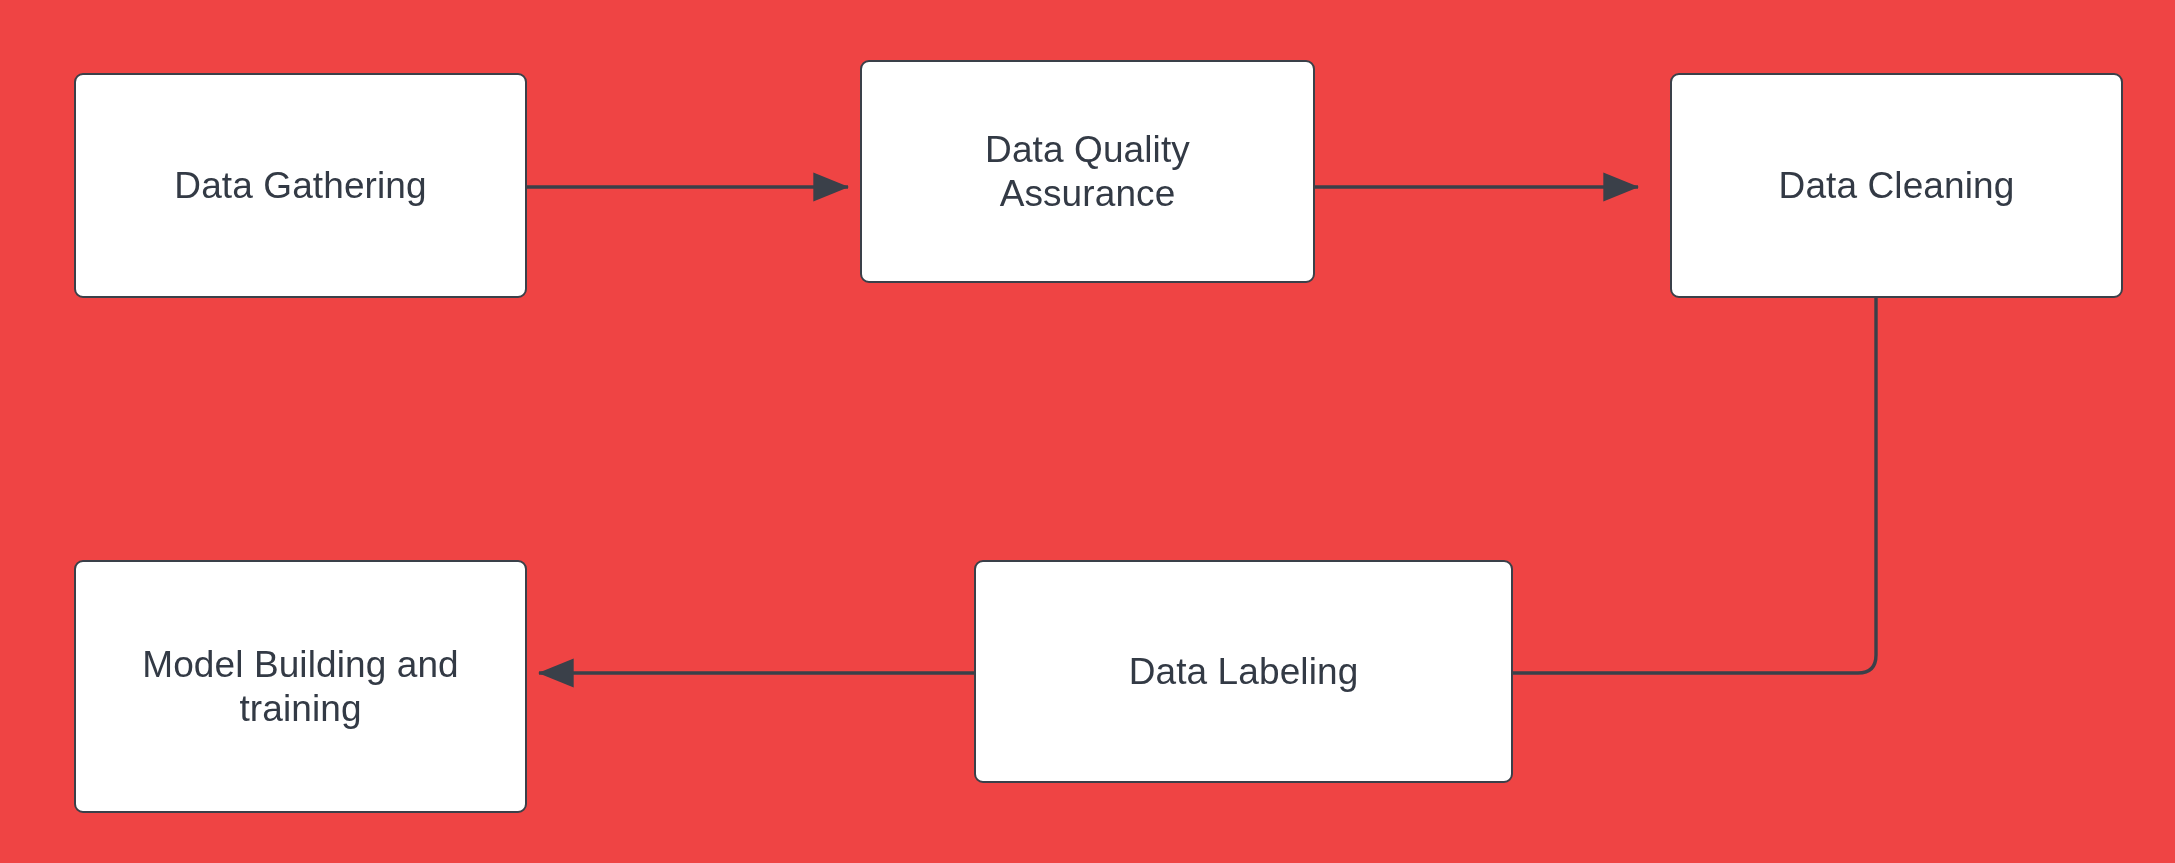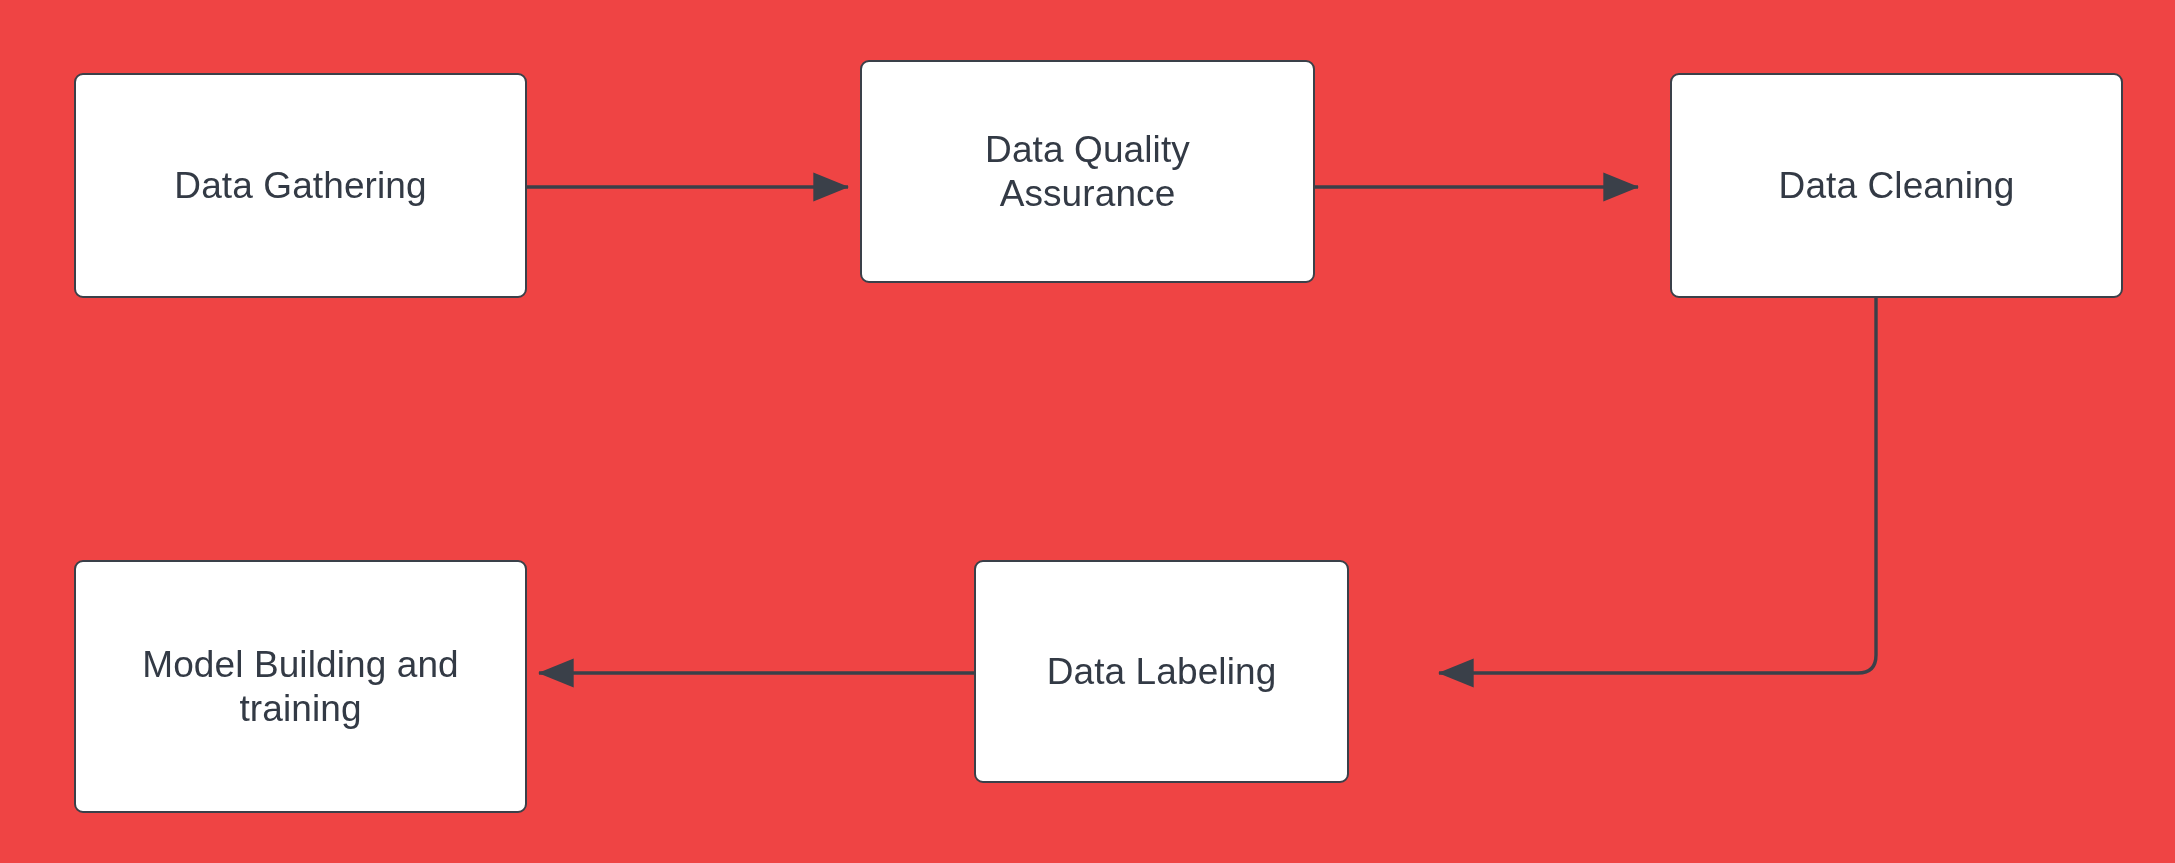--- a/index.html
+++ b/index.html
@@ -46,21 +46,21 @@
     font-weight: 400;
     letter-spacing: 0.1px;
     padding: 0 18px;
     white-space: pre-line;
   }
   
   #node-data-gathering   { left: 74px;  top: 73px;  width: 453px; height: 225px; }
   #node-data-quality     { left: 860px; top: 60px;  width: 455px; height: 223px; }
   #node-data-cleaning    { left: 1650px;top: 73px;  width: 453px; height: 225px; margin-left: 20px; }
   #node-model-building   { left: 74px;  top: 560px; width: 453px; height: 253px; }
-  #node-data-labeling    { left: 974px; top: 560px; width: 375px; height: 223px; }
+  #node-data-labeling    { left: 974px; top: 560px; width: 539px; height: 223px; }
 </style>
 </head>
 <body>
 
 <div id="canvas">
 
   <svg id="edge-layer" viewBox="0 0 2175 863" width="2175" height="863" xmlns="http://www.w3.org/2000/svg">
     <defs>
       <marker id="arrow-right" markerWidth="11" markerHeight="11" refX="10.2" refY="5" orient="auto" markerUnits="strokeWidth">
         <path d="M 0 0.7 L 10.5 5 L 0 9.3 z" fill="#3a4049"></path>

